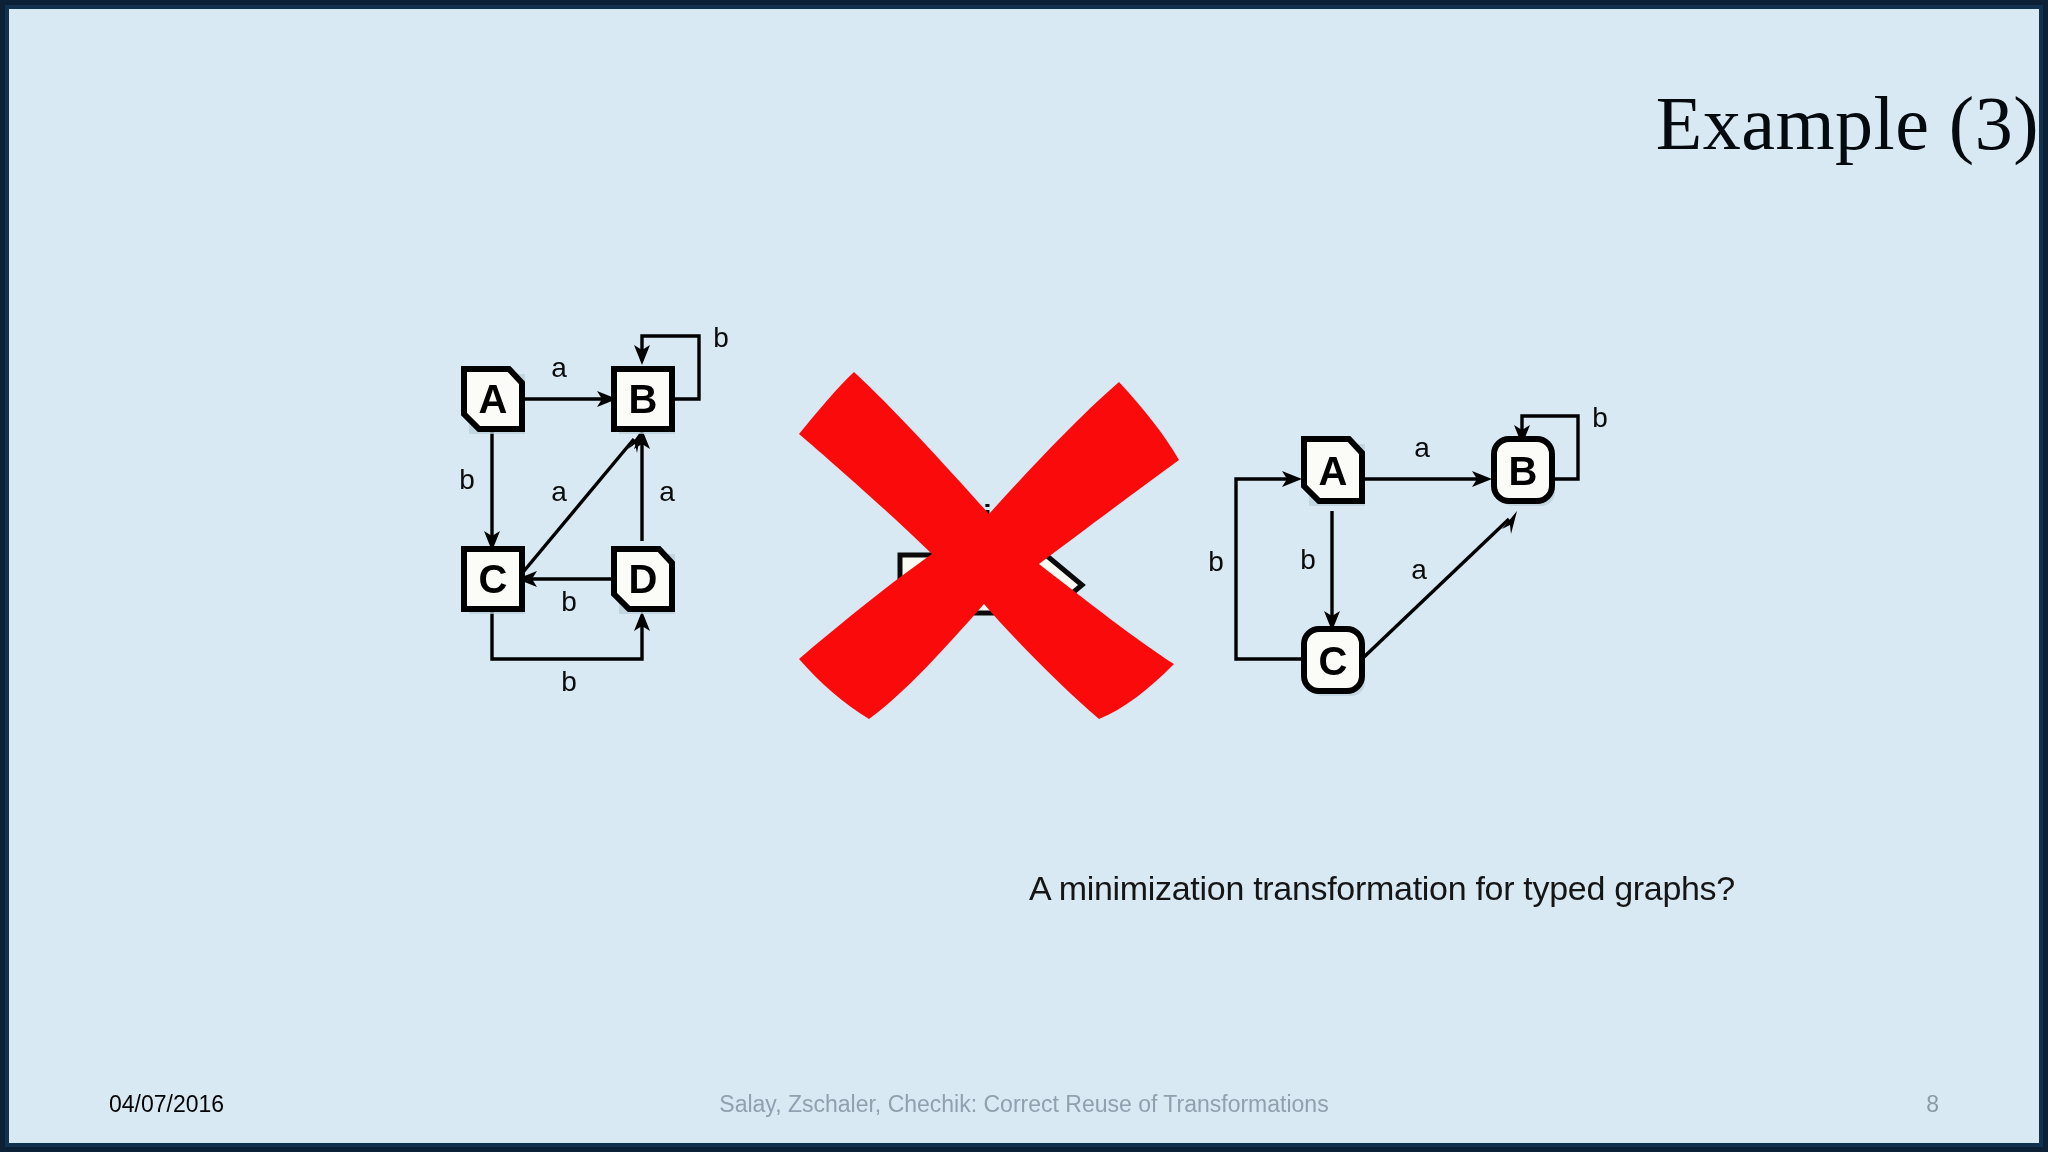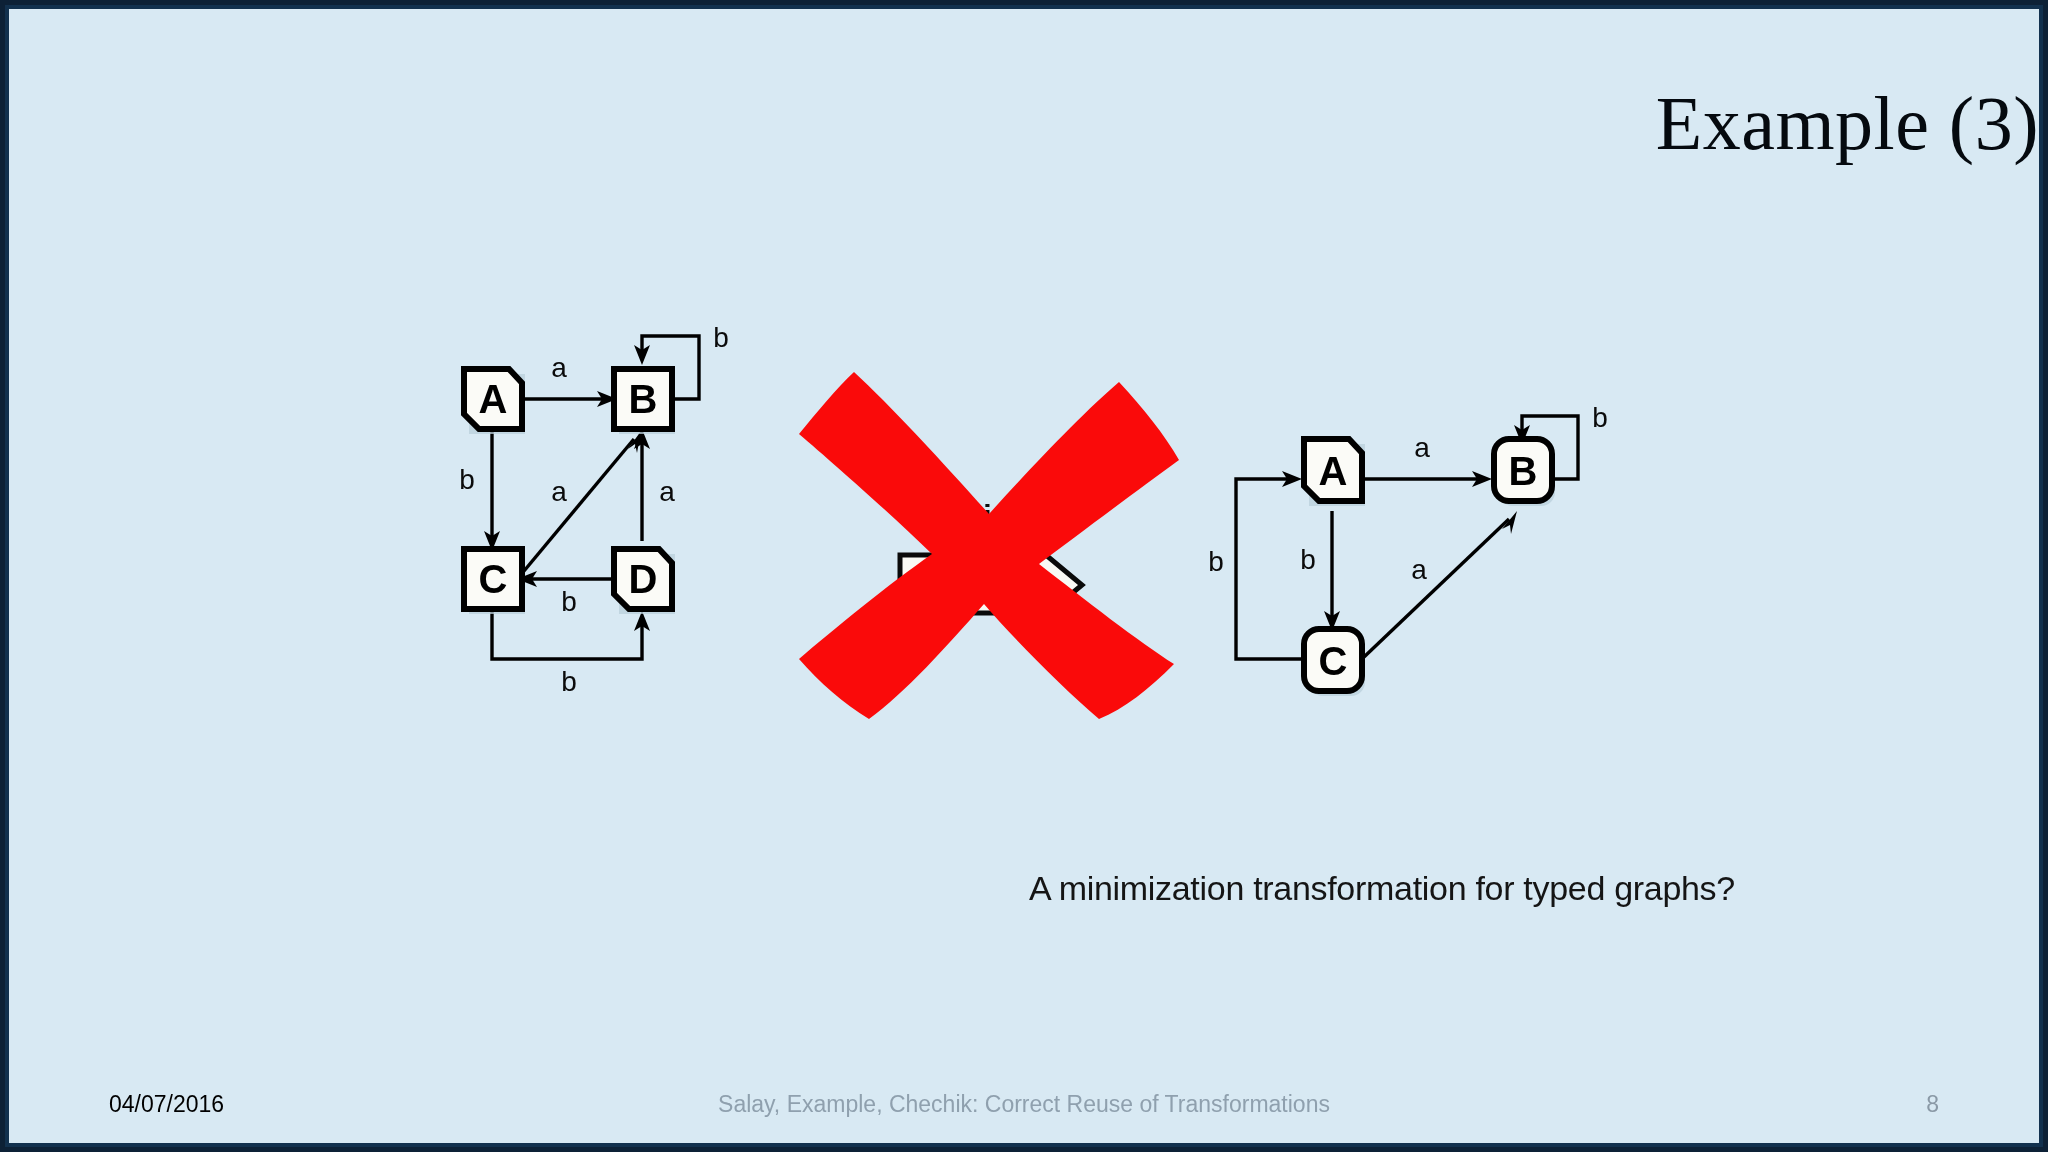--- a/index.html
+++ b/index.html
@@ -280,18 +280,18 @@
 
         <g>
           <rect class="node-shape" x="100" y="200" width="58" height="62" rx="15" ry="15"></rect>
           <text class="node-text" x="129" y="246" text-anchor="middle">C</text>
         </g>
       </svg>
 
       <div id="caption">A minimization transformation for typed graphs?</div>
 
       <div id="footer-date">04/07/2016</div>
-      <div id="footer-center">Salay, Example, Chechik: Correct Reuse of Transformations</div>
+      <div id="footer-center">Salay, Zschaler, Chechik: Correct Reuse of Transformations</div>
       <div id="footer-page">8</div>
 
     </div>
   </div>
 </div>
 
 </body></html>

